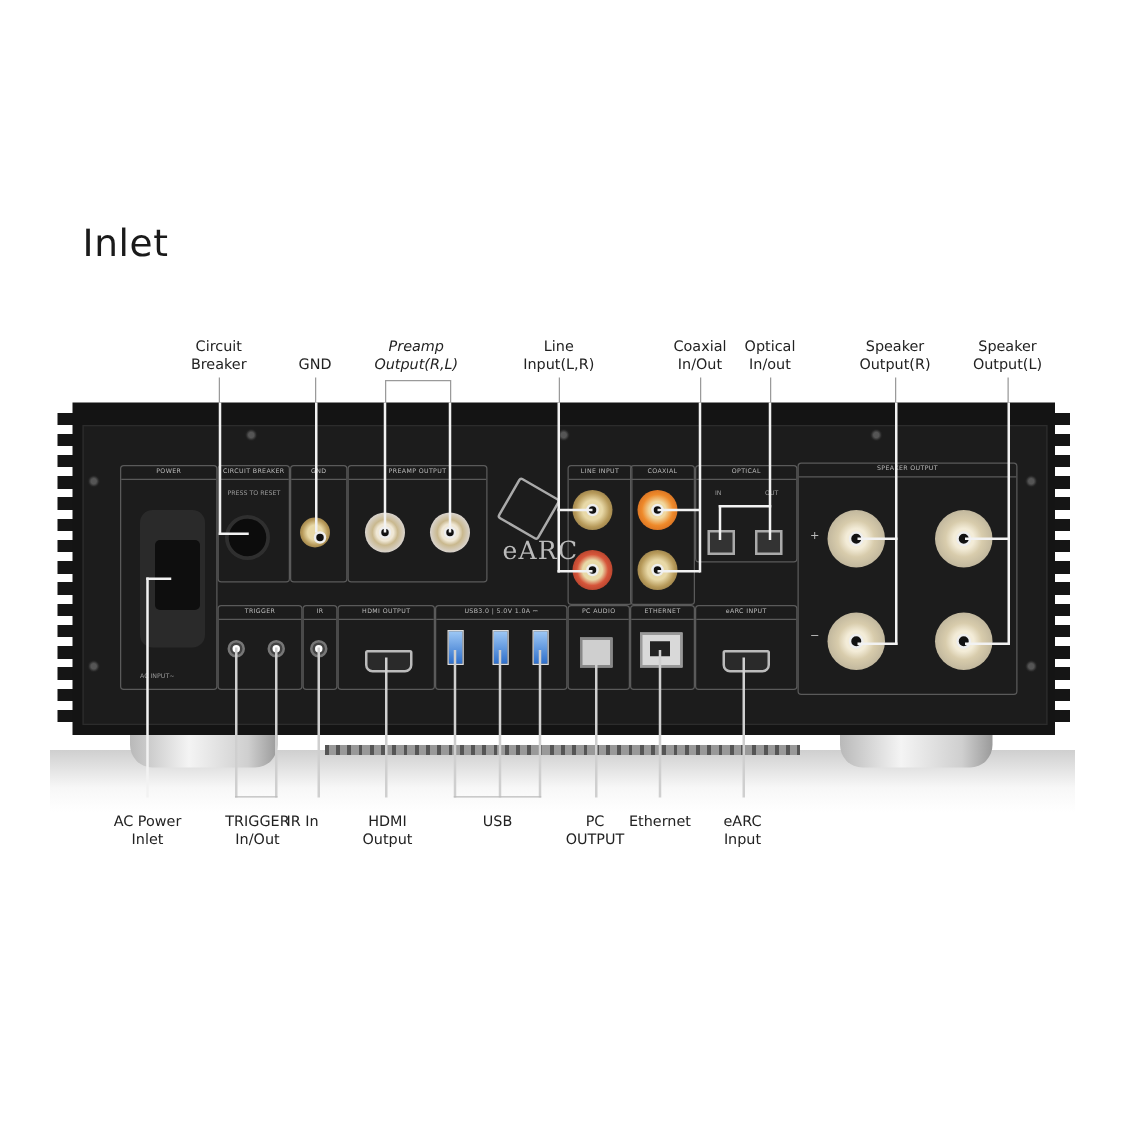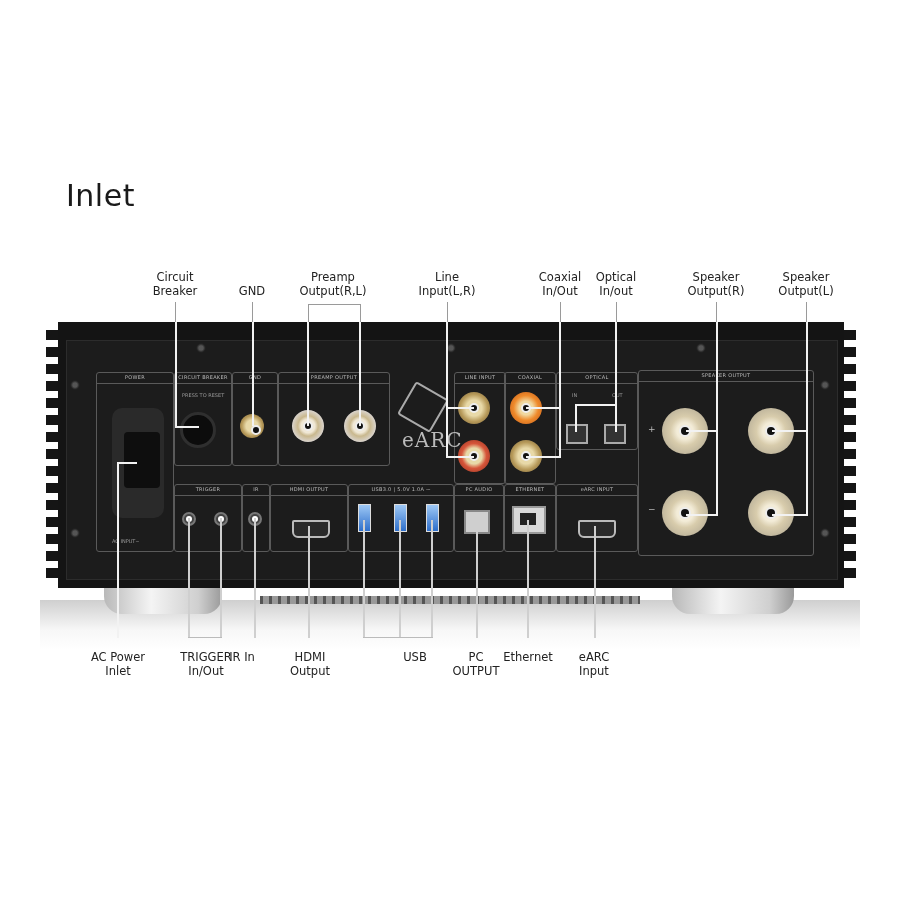--- a/index.html
+++ b/index.html
@@ -43,21 +43,21 @@
   .tiny { position:absolute; font-size:5px; color:#9a9a9a; }
 </style>
 </head>
 <body>
 
 <div class="title">Inlet</div>
 
 <div class="callout" style="left:175px;top:270px;">Circuit
 Breaker</div>
 <div class="callout" style="left:252px;top:284px;">GND</div>
-<div class="callout" style="left:333px;top:270px;">Preamp
+<div class="callout" style="left:333px;top:270px;font-style:italic;">Preamp
 Output(R,L)</div>
 <div class="callout" style="left:447px;top:270px;">Line
 Input(L,R)</div>
 <div class="callout" style="left:560px;top:270px;">Coaxial
 In/Out</div>
 <div class="callout" style="left:616px;top:270px;">Optical
 In/out</div>
 <div class="callout" style="left:716px;top:270px;">Speaker
 Output(R)</div>
 <div class="callout" style="left:806px;top:270px;">Speaker
@@ -215,18 +215,18 @@
 <div class="line" style="left:527px;top:520px;width:2px;height:118px;background:#cfcfcf;"></div>
 <div class="line" style="left:594px;top:526px;width:2px;height:112px;background:#cfcfcf;"></div>
 
 <div class="callout" style="left:118px;top:650px;">AC Power
 Inlet</div>
 <div class="callout" style="left:206px;top:650px;">TRIGGER
 In/Out</div>
 <div class="callout" style="left:242px;top:650px;">IR In</div>
 <div class="callout" style="left:310px;top:650px;">HDMI
 Output</div>
-<div class="callout" style="left:415px;top:650px;">USB</div>
+<div class="callout" style="left:398px;top:650px;">USB</div>
 <div class="callout" style="left:476px;top:650px;">PC
 OUTPUT</div>
 <div class="callout" style="left:528px;top:650px;">Ethernet</div>
 <div class="callout" style="left:594px;top:650px;">eARC
 Input</div>
 
 </body></html>

